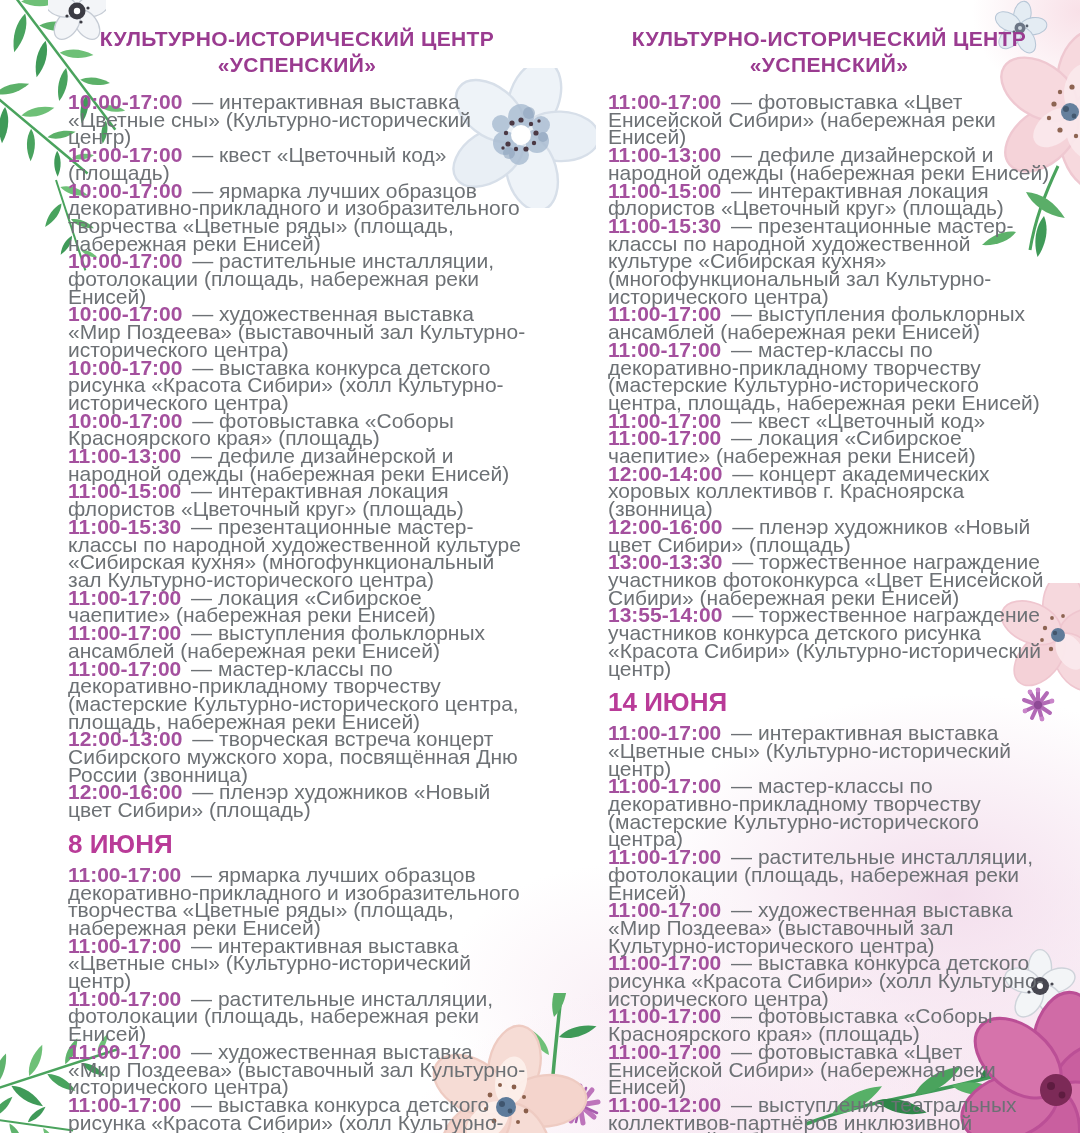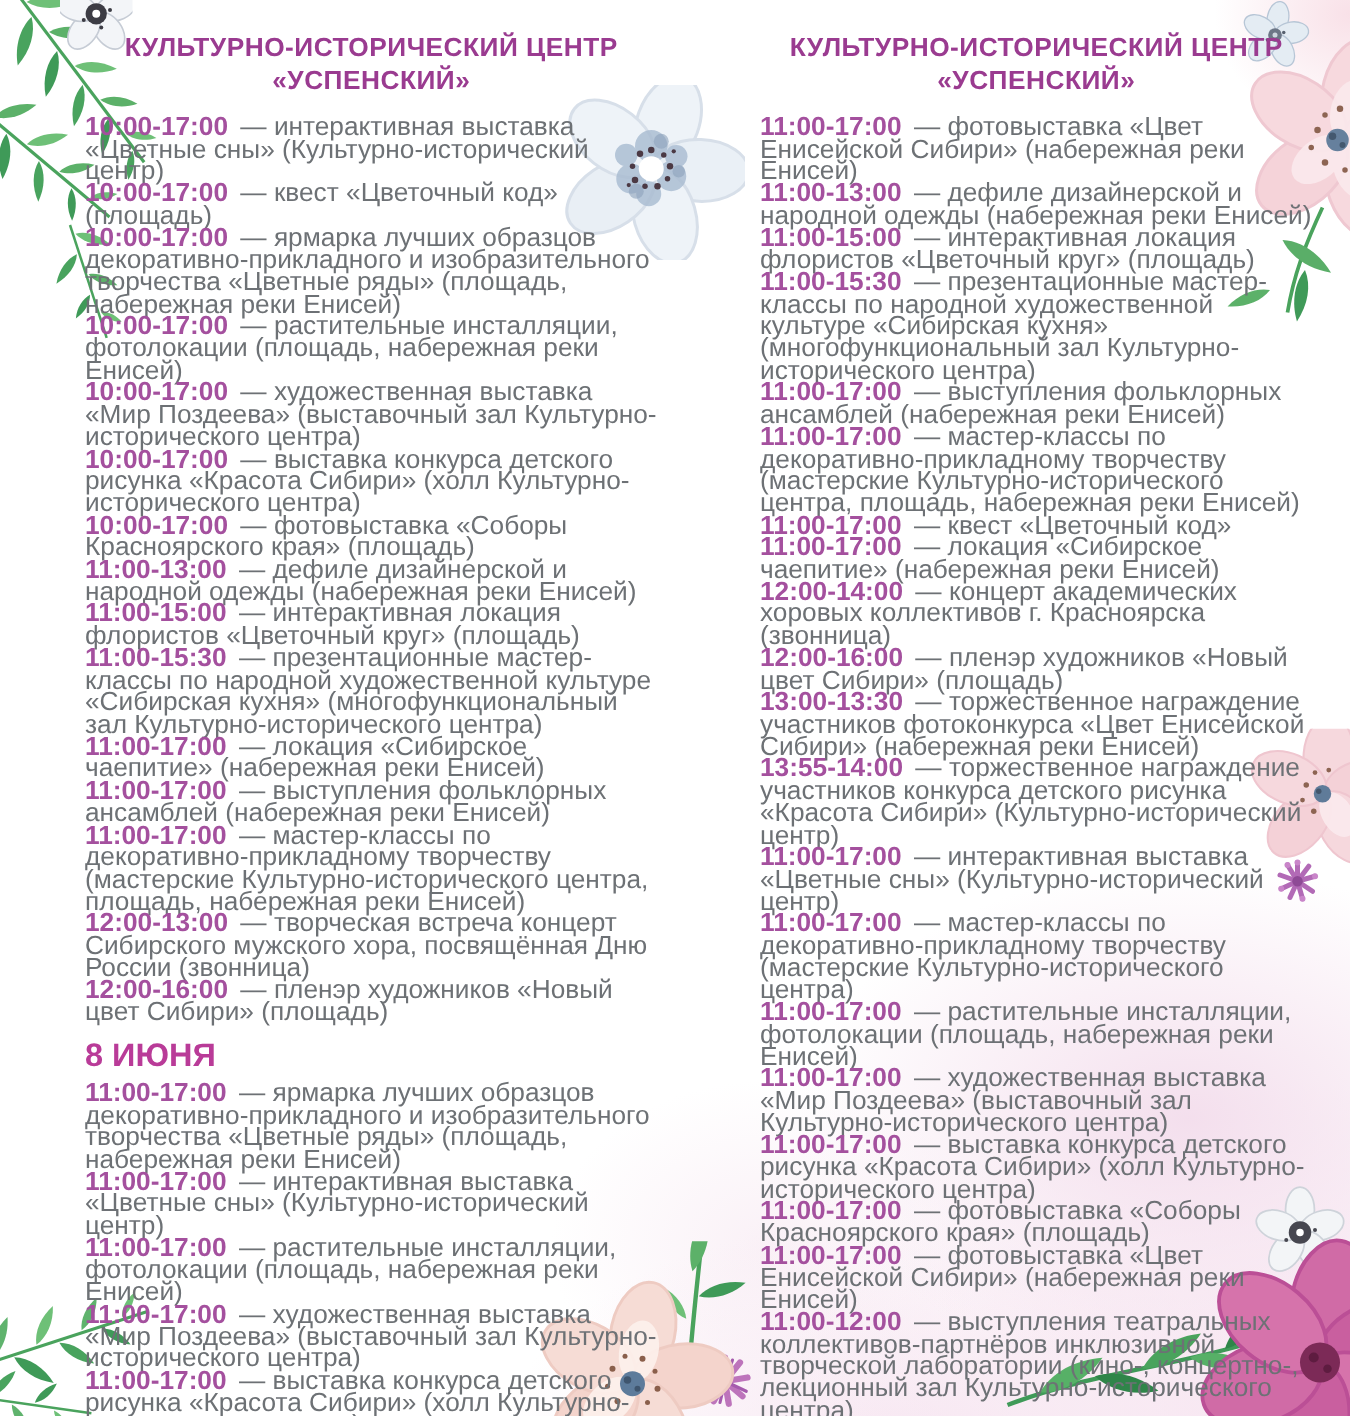--- a/index.html
+++ b/index.html
@@ -365,20 +365,21 @@
         <p class="event"><span class="time">11:00-17:00</span> <span class="desc">— выступления фольклорных ансамблей (набережная реки Енисей)</span></p>
         <p class="event"><span class="time">11:00-17:00</span> <span class="desc">— мастер-классы по декоративно-прикладному творчеству (мастерские Культурно-исторического центра, площадь, набережная реки Енисей)</span></p>
         <p class="event"><span class="time">11:00-17:00</span> <span class="desc">— квест «Цветочный код»</span></p>
         <p class="event"><span class="time">11:00-17:00</span> <span class="desc">— локация «Сибирское чаепитие» (набережная реки Енисей)</span></p>
         <p class="event"><span class="time">12:00-14:00</span> <span class="desc">— концерт академических хоровых коллективов г. Красноярска (звонница)</span></p>
         <p class="event"><span class="time">12:00-16:00</span> <span class="desc">— пленэр художников «Новый цвет Сибири» (площадь)</span></p>
         <p class="event"><span class="time">13:00-13:30</span> <span class="desc">— торжественное награждение участников фотоконкурса «Цвет Енисейской Сибири» (набережная реки Енисей)</span></p>
         <p class="event"><span class="time">13:55-14:00</span> <span class="desc">— торжественное награждение участников конкурса детского рисунка «Красота Сибири» (Культурно-исторический центр)</span></p>
       </div>
       <div class="section">
+        <div class="date">14 ИЮНЯ</div>
         <p class="event"><span class="time">11:00-17:00</span> <span class="desc">— интерактивная выставка «Цветные сны» (Культурно-исторический центр)</span></p>
         <p class="event"><span class="time">11:00-17:00</span> <span class="desc">— мастер-классы по декоративно-прикладному творчеству (мастерские Культурно-исторического центра)</span></p>
         <p class="event"><span class="time">11:00-17:00</span> <span class="desc">— растительные инсталляции, фотолокации (площадь, набережная реки Енисей)</span></p>
         <p class="event"><span class="time">11:00-17:00</span> <span class="desc">— художественная выставка «Мир Поздеева» (выставочный зал Культурно-исторического центра)</span></p>
         <p class="event"><span class="time">11:00-17:00</span> <span class="desc">— выставка конкурса детского рисунка «Красота Сибири» (холл Культурно-исторического центра)</span></p>
         <p class="event"><span class="time">11:00-17:00</span> <span class="desc">— фотовыставка «Соборы Красноярского края» (площадь)</span></p>
         <p class="event"><span class="time">11:00-17:00</span> <span class="desc">— фотовыставка «Цвет Енисейской Сибири» (набережная реки Енисей)</span></p>
         <p class="event"><span class="time">11:00-12:00</span> <span class="desc">— выступления театральных коллективов-партнёров инклюзивной творческой лаборатории (кино-, концертно-, лекционный зал Культурно-исторического центра)</span></p>
         <p class="event"><span class="time">14:30-15:30</span> <span class="desc">— лекция «Сибирская цветов в традиционных народных промыслах» (Культурно-исторический центр)</span></p>
       </div>

